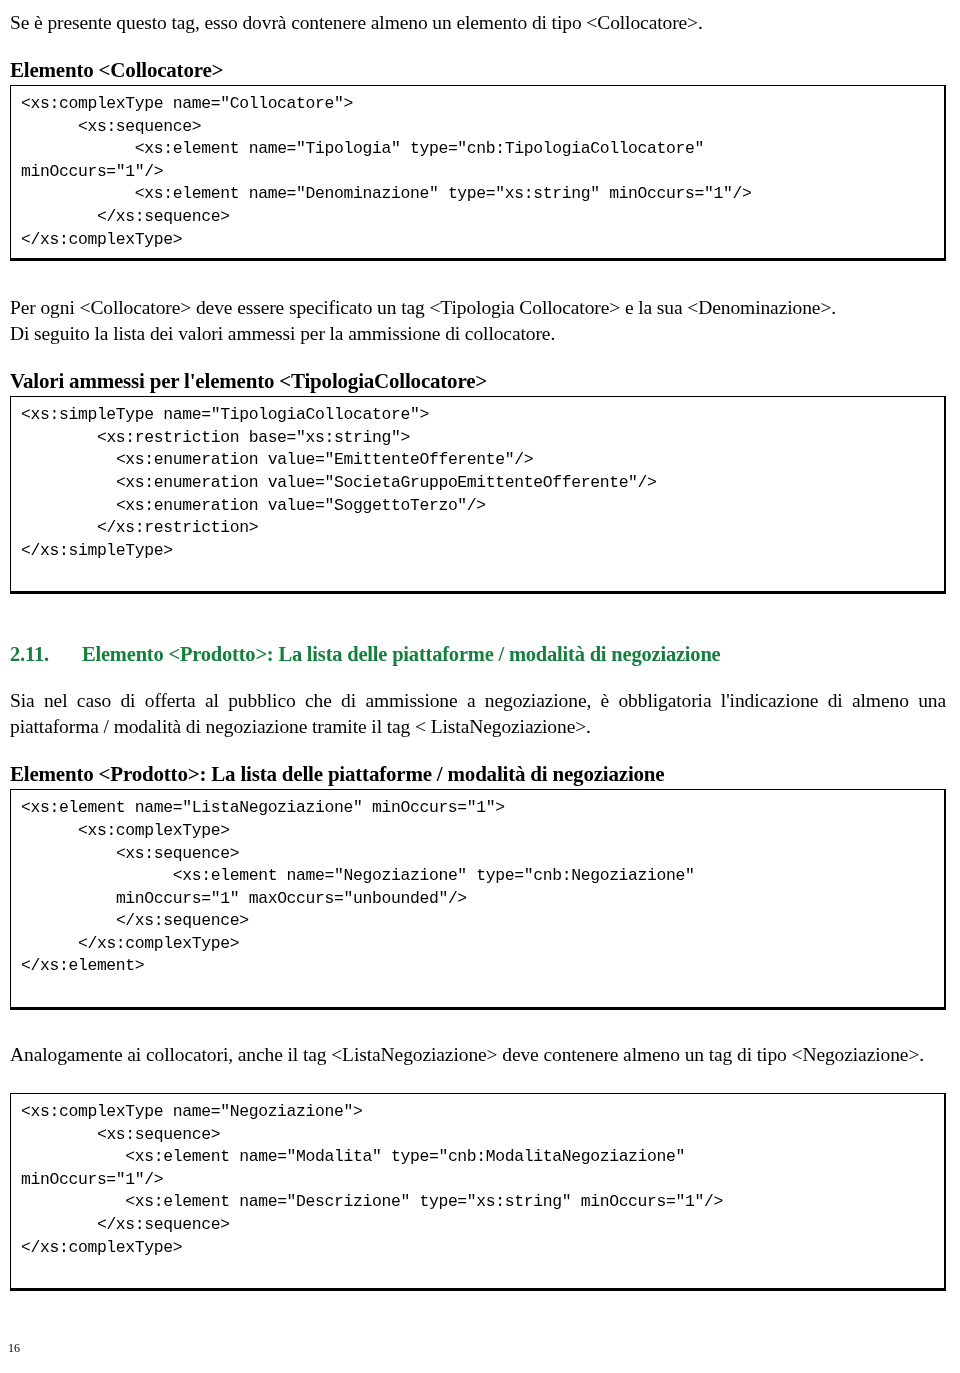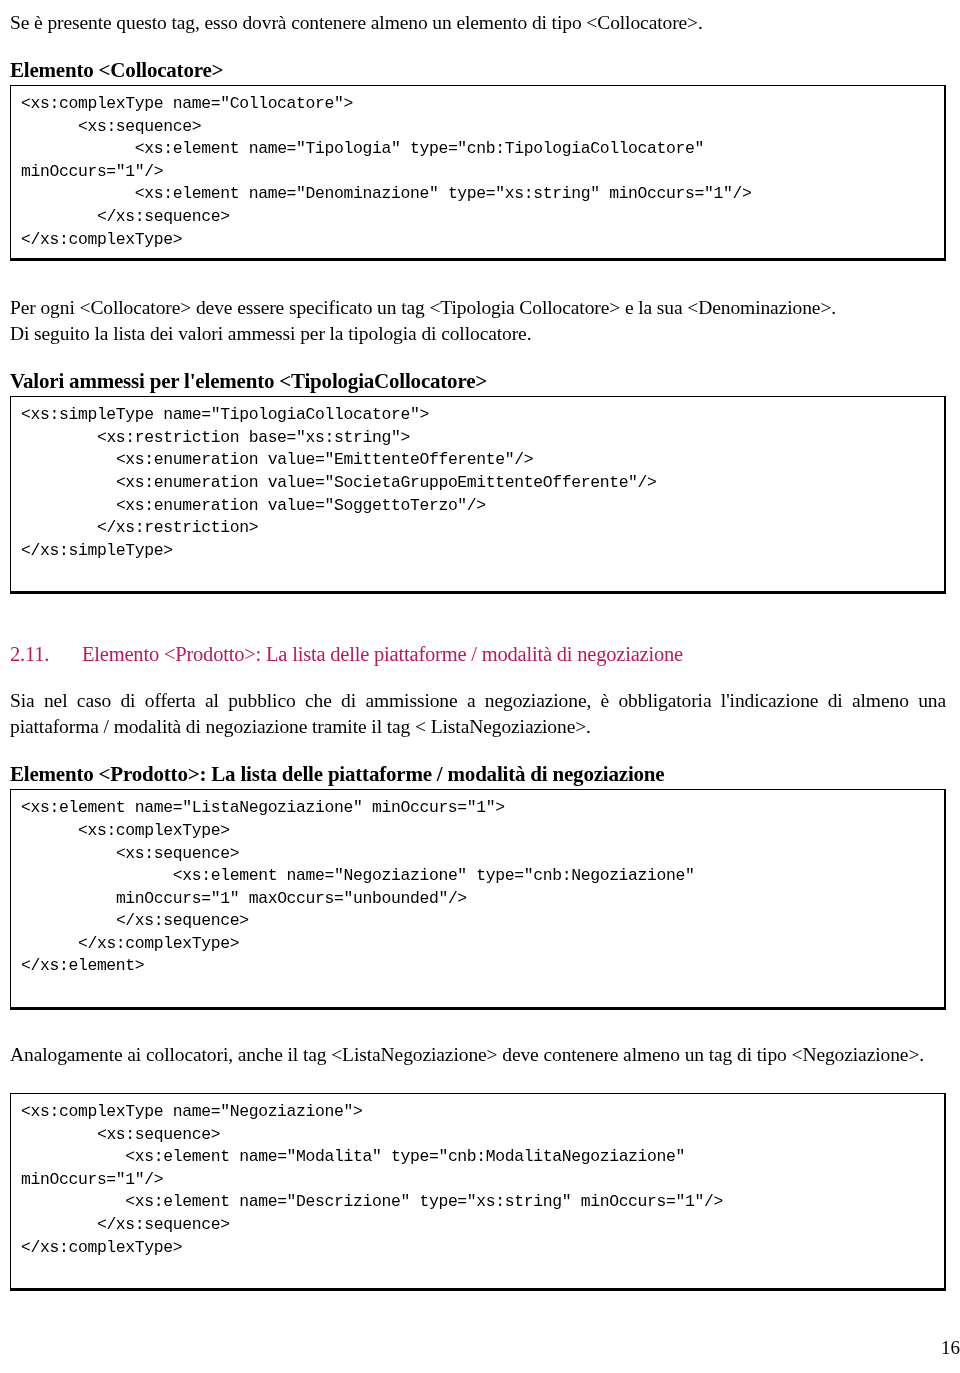--- a/index.html
+++ b/index.html
@@ -35,23 +35,23 @@
   h3.sub-head {
     font-size: 21px;
     line-height: 24px;
     font-weight: bold;
     margin: 0;
     letter-spacing: -0.2px;
   }
   h2.section-head {
     font-size: 20.5px;
     line-height: 24px;
-    font-weight: normal;
+    font-weight: bold;
     margin: 0;
-    color: #be185d;
+    color: #15803d;
     letter-spacing: -0.2px;
     display: flex;
   }
   h2.section-head .num {
     width: 72px;
     flex: 0 0 72px;
   }
   .codebox {
     border: 1.5px solid #000000;
     border-right-width: 2.5px;
@@ -72,22 +72,22 @@
     color: #000000;
   }
   .spacer-sm { height: 10px; }
   .spacer-md { height: 22px; }
   .spacer-lg { height: 34px; }
   .pagenum {
     position: absolute;
     left: 8px;
     right: 0;
     bottom: 14px;
-    text-align: right;
-    font-size: 19px;
+    text-align: left;
+    font-size: 12px;
     line-height: 22px;
   }
   .indent-12 { margin-left: 12px; }
 </style>
 </head>
 <body>
 
 <div class="page">
 
   <div class="spacer-sm"></div>
@@ -104,21 +104,21 @@
             &lt;xs:element name="Tipologia" type="cnb:TipologiaCollocatore"
 minOccurs="1"/&gt;
             &lt;xs:element name="Denominazione" type="xs:string" minOccurs="1"/&gt;
         &lt;/xs:sequence&gt;
 &lt;/xs:complexType&gt;</pre>
   </div>
 
   <div class="spacer-lg"></div>
 
   <p class="body-text left">Per ogni &lt;Collocatore&gt; deve essere specificato un tag &lt;Tipologia Collocatore&gt; e la sua &lt;Denominazione&gt;.</p>
-  <p class="body-text left">Di seguito la lista dei valori ammessi per la tipologia di collocatore.</p>
+  <p class="body-text left">Di seguito la lista dei valori ammessi per la ammissione di collocatore.</p>
 
   <div class="spacer-md"></div>
 
   <h3 class="sub-head">Valori ammessi per l'elemento &lt;TipologiaCollocatore&gt;</h3>
 
   <div class="codebox">
     <pre class="code">&lt;xs:simpleType name="TipologiaCollocatore"&gt;
         &lt;xs:restriction base="xs:string"&gt;
           &lt;xs:enumeration value="EmittenteOfferente"/&gt;
           &lt;xs:enumeration value="SocietaGruppoEmittenteOfferente"/&gt;

